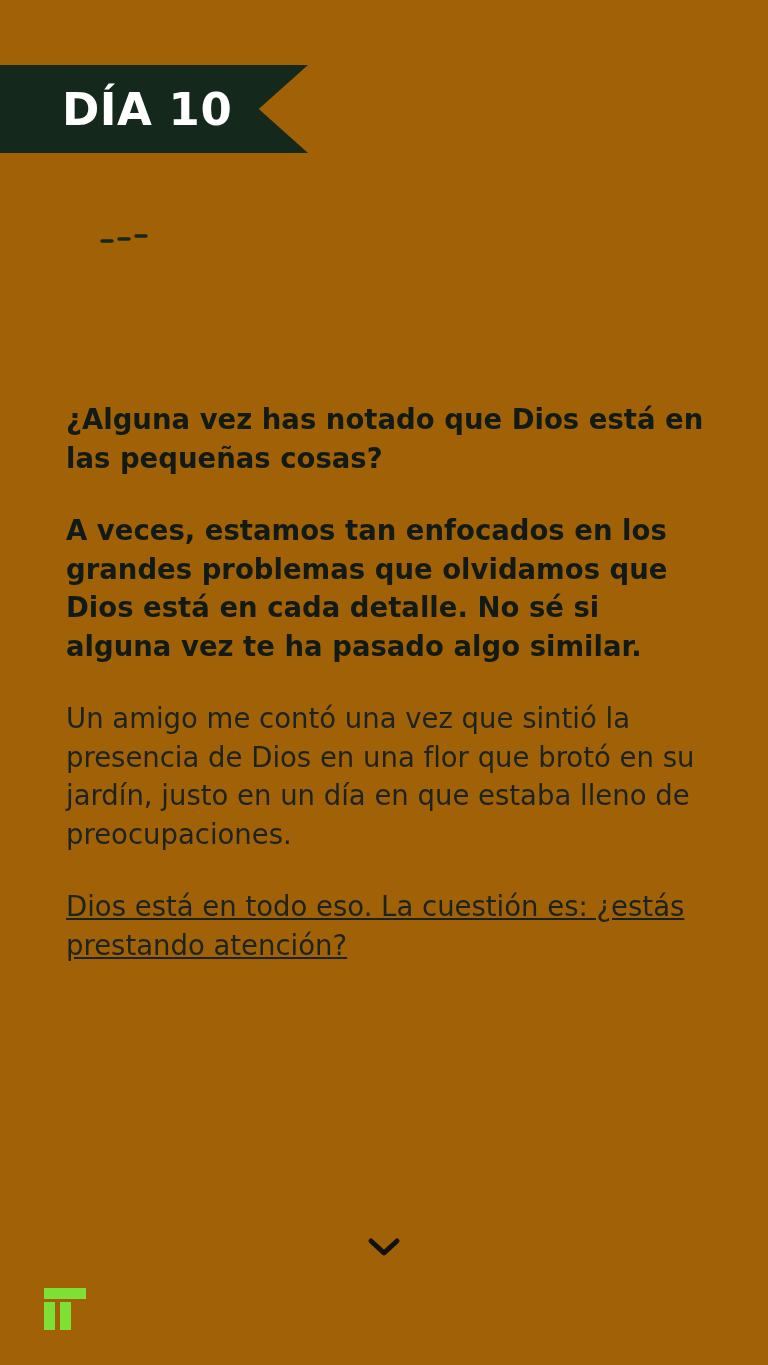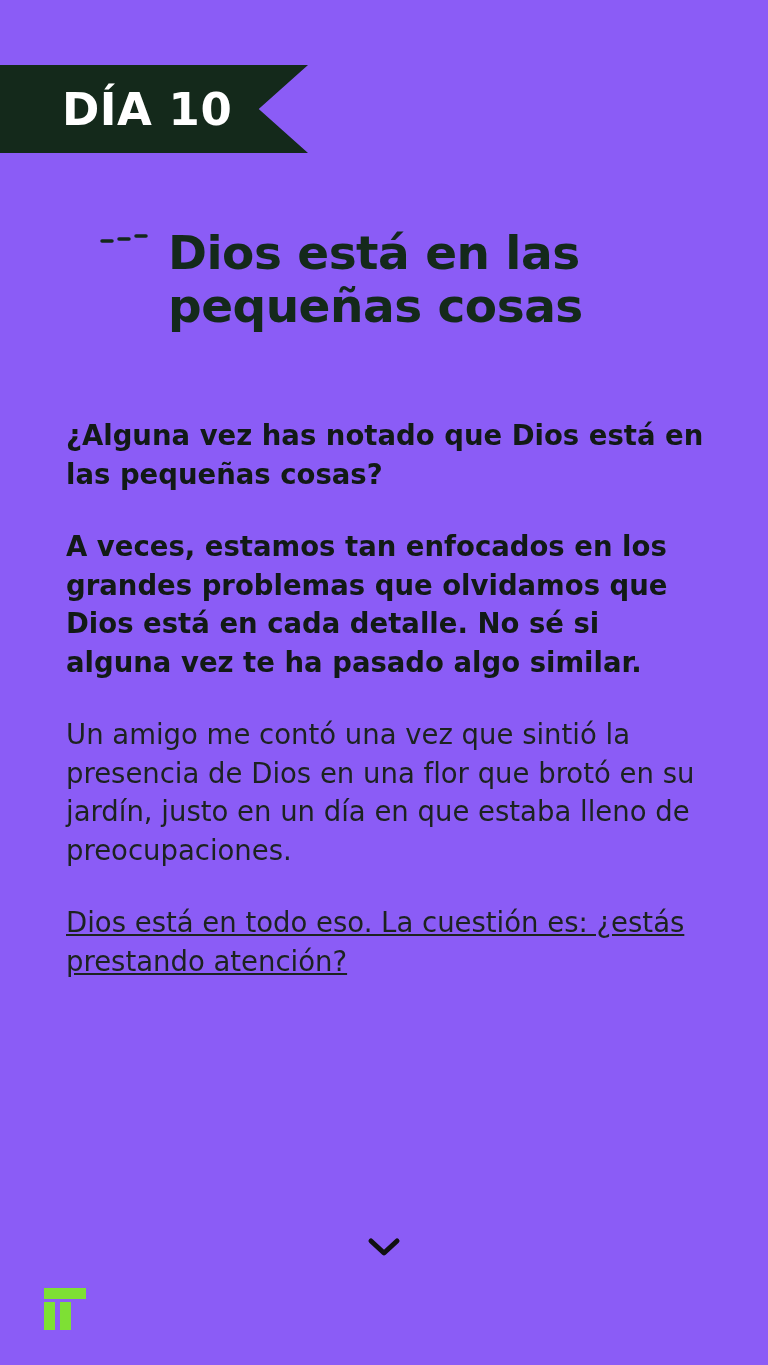--- a/index.html
+++ b/index.html
@@ -12,21 +12,21 @@
     background: #ffffff;
     font-family: "DejaVu Sans", sans-serif;
     overflow: hidden;
     position: relative;
   }
 
   .page {
     position: relative;
     width: 768px;
     height: 1365px;
-    background: #8b5cf6;
+    background: #a16207;
   }
 
   
   .day-banner {
     position: absolute;
     left: 0;
     top: 65px;
     height: 88px;
     width: 308px;
     display: flex;
@@ -74,21 +74,21 @@
     line-height: 1.12;
     font-weight: bold;
     letter-spacing: -0.5px;
     max-width: 450px;
   }
 
   
   .content {
     position: absolute;
     left: 66px;
-    top: 416px;
+    top: 400px;
     width: 640px;
   }
   .para {
     color: #1c2320;
     font-size: 27.5px;
     line-height: 1.40;
     margin: 0 0 34px 0;
     max-width: 640px;
   }
   .para.bold {
@@ -134,21 +134,20 @@
   </div>
 
   <div class="title-block">
     <span class="dashes">
       <svg width="56" height="14" viewBox="0 0 56 14" xmlns="http://www.w3.org/2000/svg">
         <line x1="2" y1="10" x2="12" y2="10" stroke="#14291b" stroke-width="3.5" stroke-linecap="round"></line>
         <line x1="19" y1="8" x2="29" y2="8" stroke="#14291b" stroke-width="3.5" stroke-linecap="round"></line>
         <line x1="36" y1="5" x2="46" y2="5" stroke="#14291b" stroke-width="3.5" stroke-linecap="round"></line>
       </svg>
     </span>
-    <h1 class="title-text">Dios está en las pequeñas cosas</h1>
   </div>
 
   <div class="content">
     <p class="para bold">¿Alguna vez has notado que Dios está en las pequeñas cosas?</p>
     <p class="para bold">A veces, estamos tan enfocados en los grandes problemas que olvidamos que Dios está en cada detalle. No sé si alguna vez te ha pasado algo similar.</p>
     <p class="para">Un amigo me contó una vez que sintió la presencia de Dios en una flor que brotó en su jardín, justo en un día en que estaba lleno de preocupaciones.</p>
     <p class="para last">Dios está en todo eso. La cuestión es: ¿estás prestando atención?</p>
   </div>
 
   <div class="chevron-wrap">

